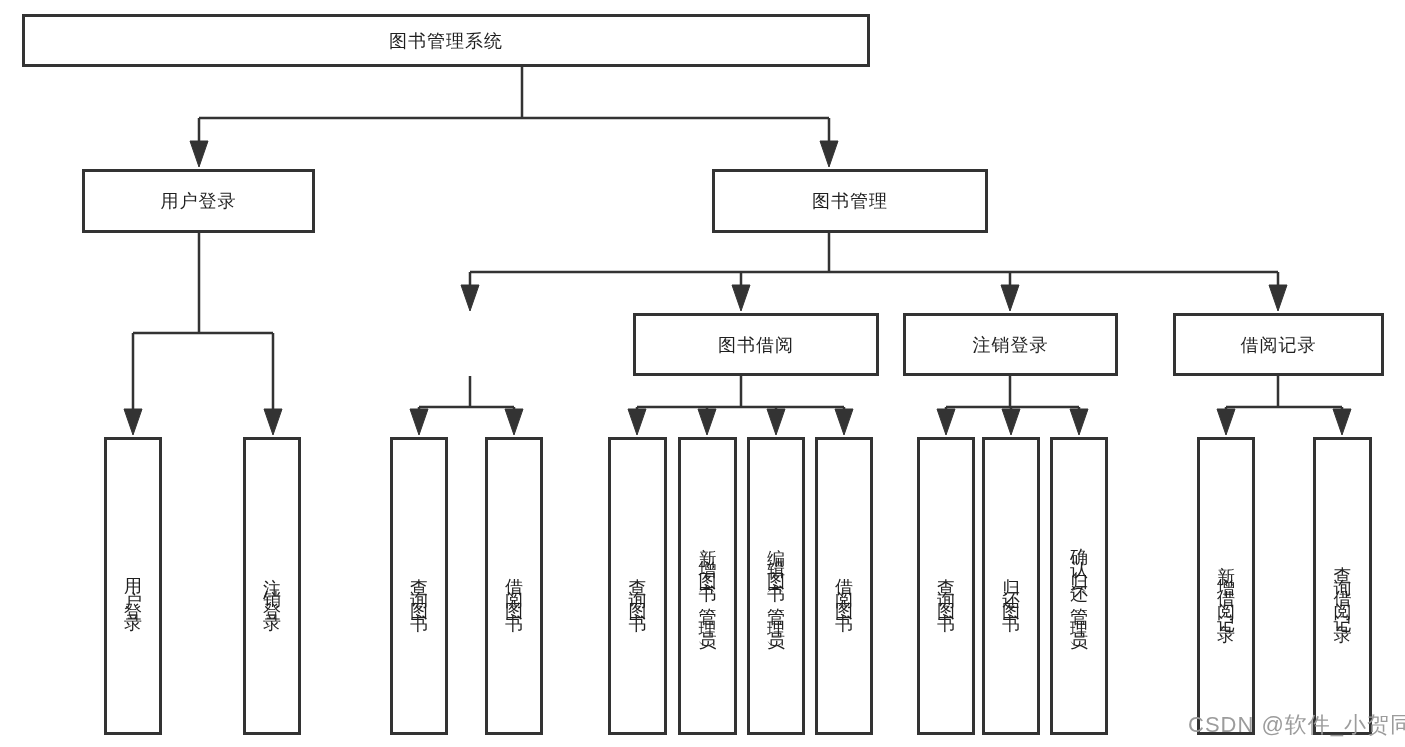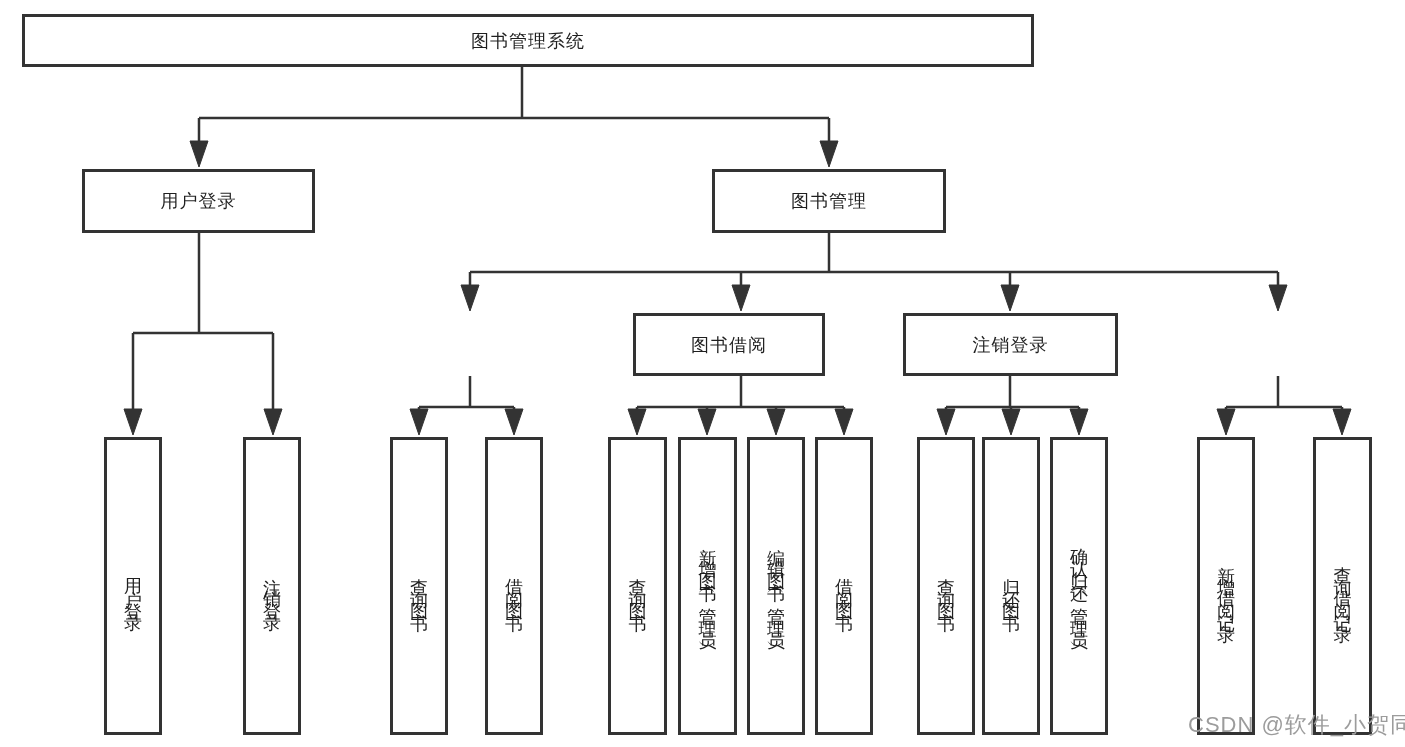--- a/index.html
+++ b/index.html
@@ -108,27 +108,28 @@
       <path class="arrowhead" d="M1002 409 L1020 409 L1011 435 Z"></path>
       <path class="arrowhead" d="M1070 409 L1088 409 L1079 435 Z"></path>
     </g>
     <g>
       <path class="link" d="M1278 376 V407 M1226 407 H1342 M1226 407 V410 M1342 407 V410"></path>
       <path class="arrowhead" d="M1217 409 L1235 409 L1226 435 Z"></path>
       <path class="arrowhead" d="M1333 409 L1351 409 L1342 435 Z"></path>
     </g>
   </svg>
 
-  <div class="node node-h" style="left:22px; top:14px; width:1012px; height:53px;">图书管理系统</div>
+  <div class="node node-h" style="left:22px; top:14px; width:848px; height:53px;">图书管理系统</div>
 
   <div class="node node-h" style="left:82px; top:169px; width:233px; height:64px;">用户登录</div>
-  <div class="node node-h" style="left:712px; top:169px; width:234px; height:64px;">图书管理</div>
+  <div class="node node-h" style="left:712px; top:169px; width:276px; height:64px;">图书管理</div>
 
-  <div class="node node-h" style="left:633px; top:313px; width:192px; height:63px;">图书借阅</div>
+  <div class="node node-h" style="left:633px; top:313px; width:246px; height:63px;">图书借阅</div>
   <div class="node node-h" style="left:903px; top:313px; width:215px; height:63px;">注销登录</div>
+  <div class="node node-h" style="left:1173px; top:313px; width:211px; height:63px;">借阅记录</div>
 
   <div class="node node-v" style="left:104px; top:437px; width:58px; height:298px;">用户登录</div>
   <div class="node node-v" style="left:243px; top:437px; width:58px; height:298px;">注销登录</div>
 
   <div class="node node-v" style="left:390px; top:437px; width:58px; height:298px;">查询图书</div>
   <div class="node node-v" style="left:485px; top:437px; width:58px; height:298px;">借阅图书</div>
 
   <div class="node node-v" style="left:608px; top:437px; width:59px; height:298px;">查询图书</div>
   <div class="node node-v" style="left:678px; top:437px; width:59px; height:298px;">新增图书（管理员）</div>
   <div class="node node-v" style="left:747px; top:437px; width:58px; height:298px;">编辑图书（管理员）</div>

